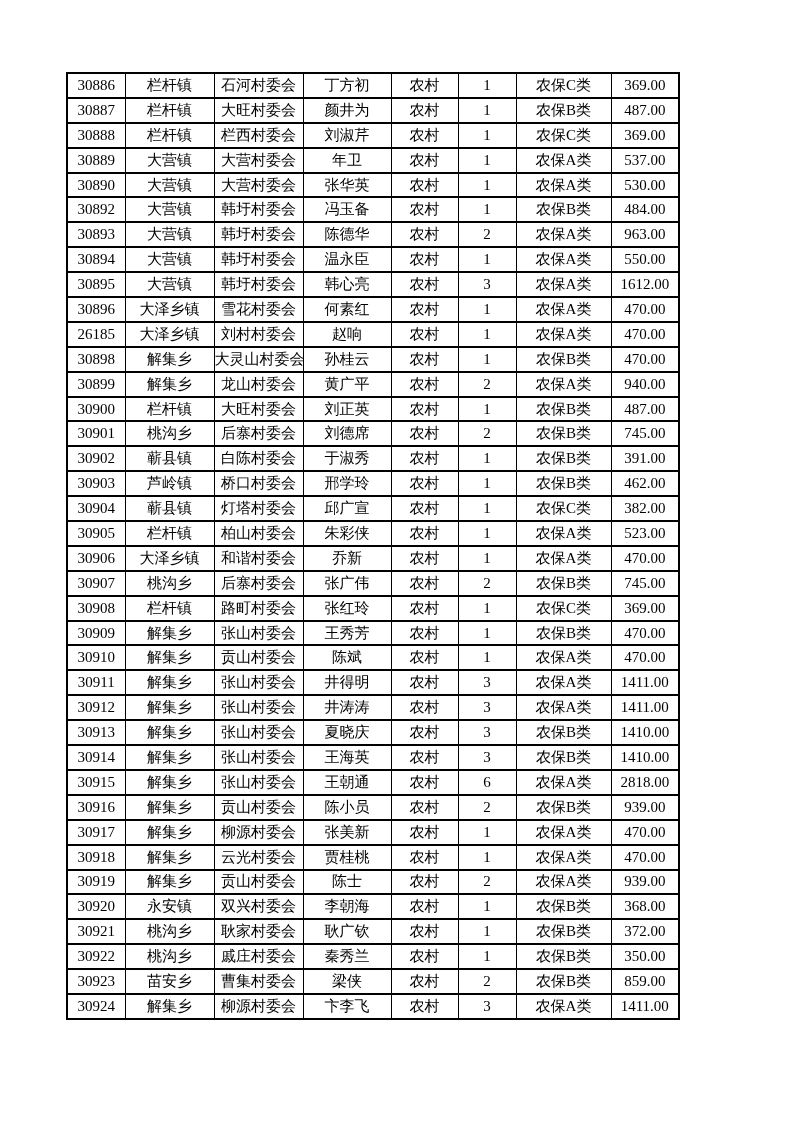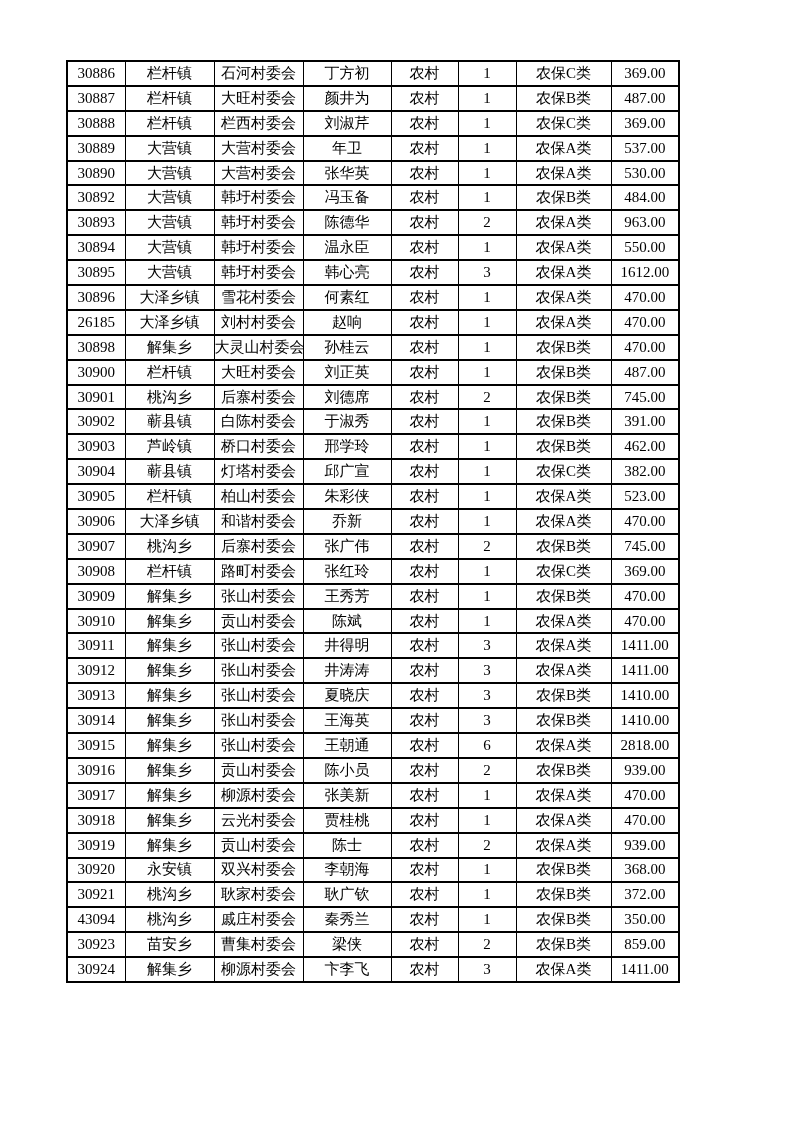--- a/index.html
+++ b/index.html
@@ -12,21 +12,21 @@
     width: 794px;
     height: 1122px;
     background: #ffffff;
     overflow: hidden;
     font-family: "Liberation Serif", "DejaVu Serif", serif;
     color: #000000;
   }
   table.data-grid {
     position: absolute;
     left: 66px;
-    top: 60px;
+    top: 72px;
     width: 612px;
     border-collapse: collapse;
     table-layout: fixed;
     border: 2px solid #000000;
   }
   table.data-grid td {
     border-left: 1px solid #000000;
     border-right: 1px solid #000000;
     border-top: 2px solid #000000;
     border-bottom: 2px solid #000000;
@@ -179,20 +179,30 @@
           <td>30898</td>
           <td>解集乡</td>
           <td>大灵山村委会</td>
           <td>孙桂云</td>
           <td>农村</td>
           <td>1</td>
           <td>农保B类</td>
           <td>470.00</td>
         </tr>
         <tr>
+          <td>30899</td>
+          <td>解集乡</td>
+          <td>龙山村委会</td>
+          <td>黄广平</td>
+          <td>农村</td>
+          <td>2</td>
+          <td>农保A类</td>
+          <td>940.00</td>
+        </tr>
+        <tr>
           <td>30900</td>
           <td>栏杆镇</td>
           <td>大旺村委会</td>
           <td>刘正英</td>
           <td>农村</td>
           <td>1</td>
           <td>农保B类</td>
           <td>487.00</td>
         </tr>
         <tr>
@@ -399,21 +409,21 @@
           <td>30921</td>
           <td>桃沟乡</td>
           <td>耿家村委会</td>
           <td>耿广钦</td>
           <td>农村</td>
           <td>1</td>
           <td>农保B类</td>
           <td>372.00</td>
         </tr>
         <tr>
-          <td>43094</td>
+          <td>30922</td>
           <td>桃沟乡</td>
           <td>戚庄村委会</td>
           <td>秦秀兰</td>
           <td>农村</td>
           <td>1</td>
           <td>农保B类</td>
           <td>350.00</td>
         </tr>
         <tr>
           <td>30923</td>

